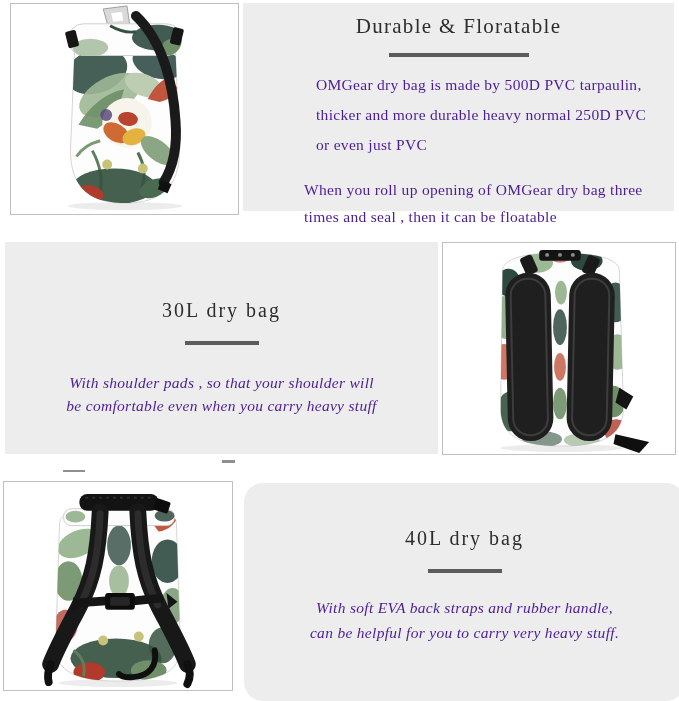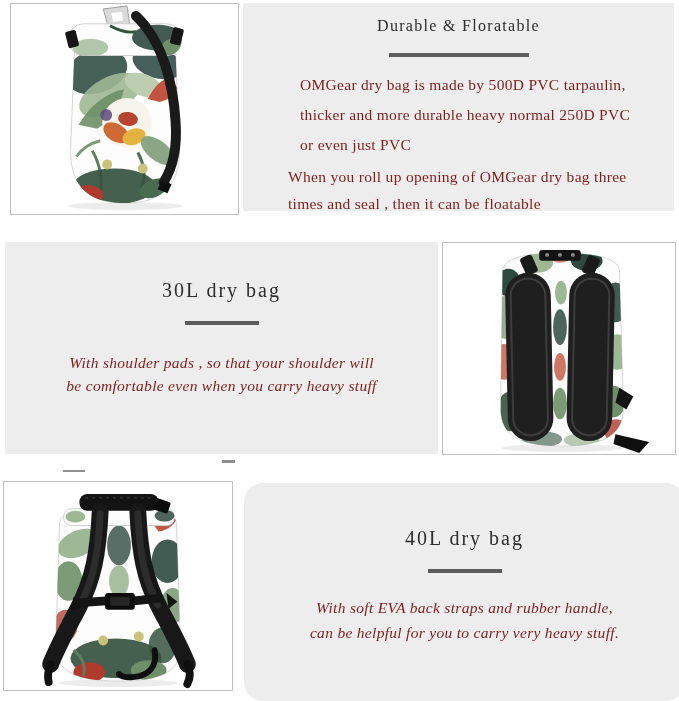--- a/index.html
+++ b/index.html
@@ -9,28 +9,28 @@
   }
   
   .frame{position:absolute;margin:0;background:#ffffff;border:1px solid #bfbfbf;box-sizing:border-box;}
   #frame-front{left:10px;top:3px;width:229px;height:212px;}
   #frame-pads{left:442px;top:242px;width:234px;height:213px;}
   #frame-straps{left:3px;top:481px;width:230px;height:210px;}
   .frame svg{display:block;width:100%;height:100%;}
   
   .panel{position:absolute;background:#ededed;box-sizing:border-box;}
   #panel-durable{left:243px;top:3px;width:431px;height:208px;padding-top:9px;}
-  #panel-30l{left:5px;top:242px;width:433px;height:212px;padding-top:34px;}
+  #panel-30l{left:5px;top:242px;width:433px;height:212px;padding-top:54px;}
   #panel-40l{left:244px;top:483px;width:441px;height:218px;padding-top:41px;border-radius:19px;}
-  .hd{margin:0;text-align:center;font-weight:normal;color:#2d2d2d;font-size:16px;line-height:28px;letter-spacing:1.3px;}
+  .hd{margin:0;text-align:center;font-weight:normal;color:#2d2d2d;font-size:21px;line-height:28px;letter-spacing:1.3px;}
   #panel-30l .hd,#panel-40l .hd{font-size:20px;letter-spacing:2px;}
   .divider{height:4px;background:#5c5c5c;margin:13px auto 0;}
   .divider.wide{width:140px;}
   .divider.narrow{width:74px;margin-top:17px;}
-  .para{margin:0;color:#7f1d1d;font-size:15.5px;letter-spacing:0.3px;}
+  .para{margin:16px;color:#4c1d95;font-size:15.5px;letter-spacing:0.3px;}
   .para .ln{display:block;}
   .p-left{margin-top:13px;padding-left:57px;text-align:left;}
   .p-left .ln{line-height:30px;}
   .p-left2{margin-top:3px;padding-left:45px;text-align:left;}
   .p-left2 .ln{line-height:27px;}
   .p-center{margin-top:26px;text-align:center;}
   .p-center .ln{line-height:23px;font-style:italic;}
   #panel-40l .p-center{margin-top:22px;}
   #panel-40l .p-center .ln{line-height:25px;text-align:center;}
   

